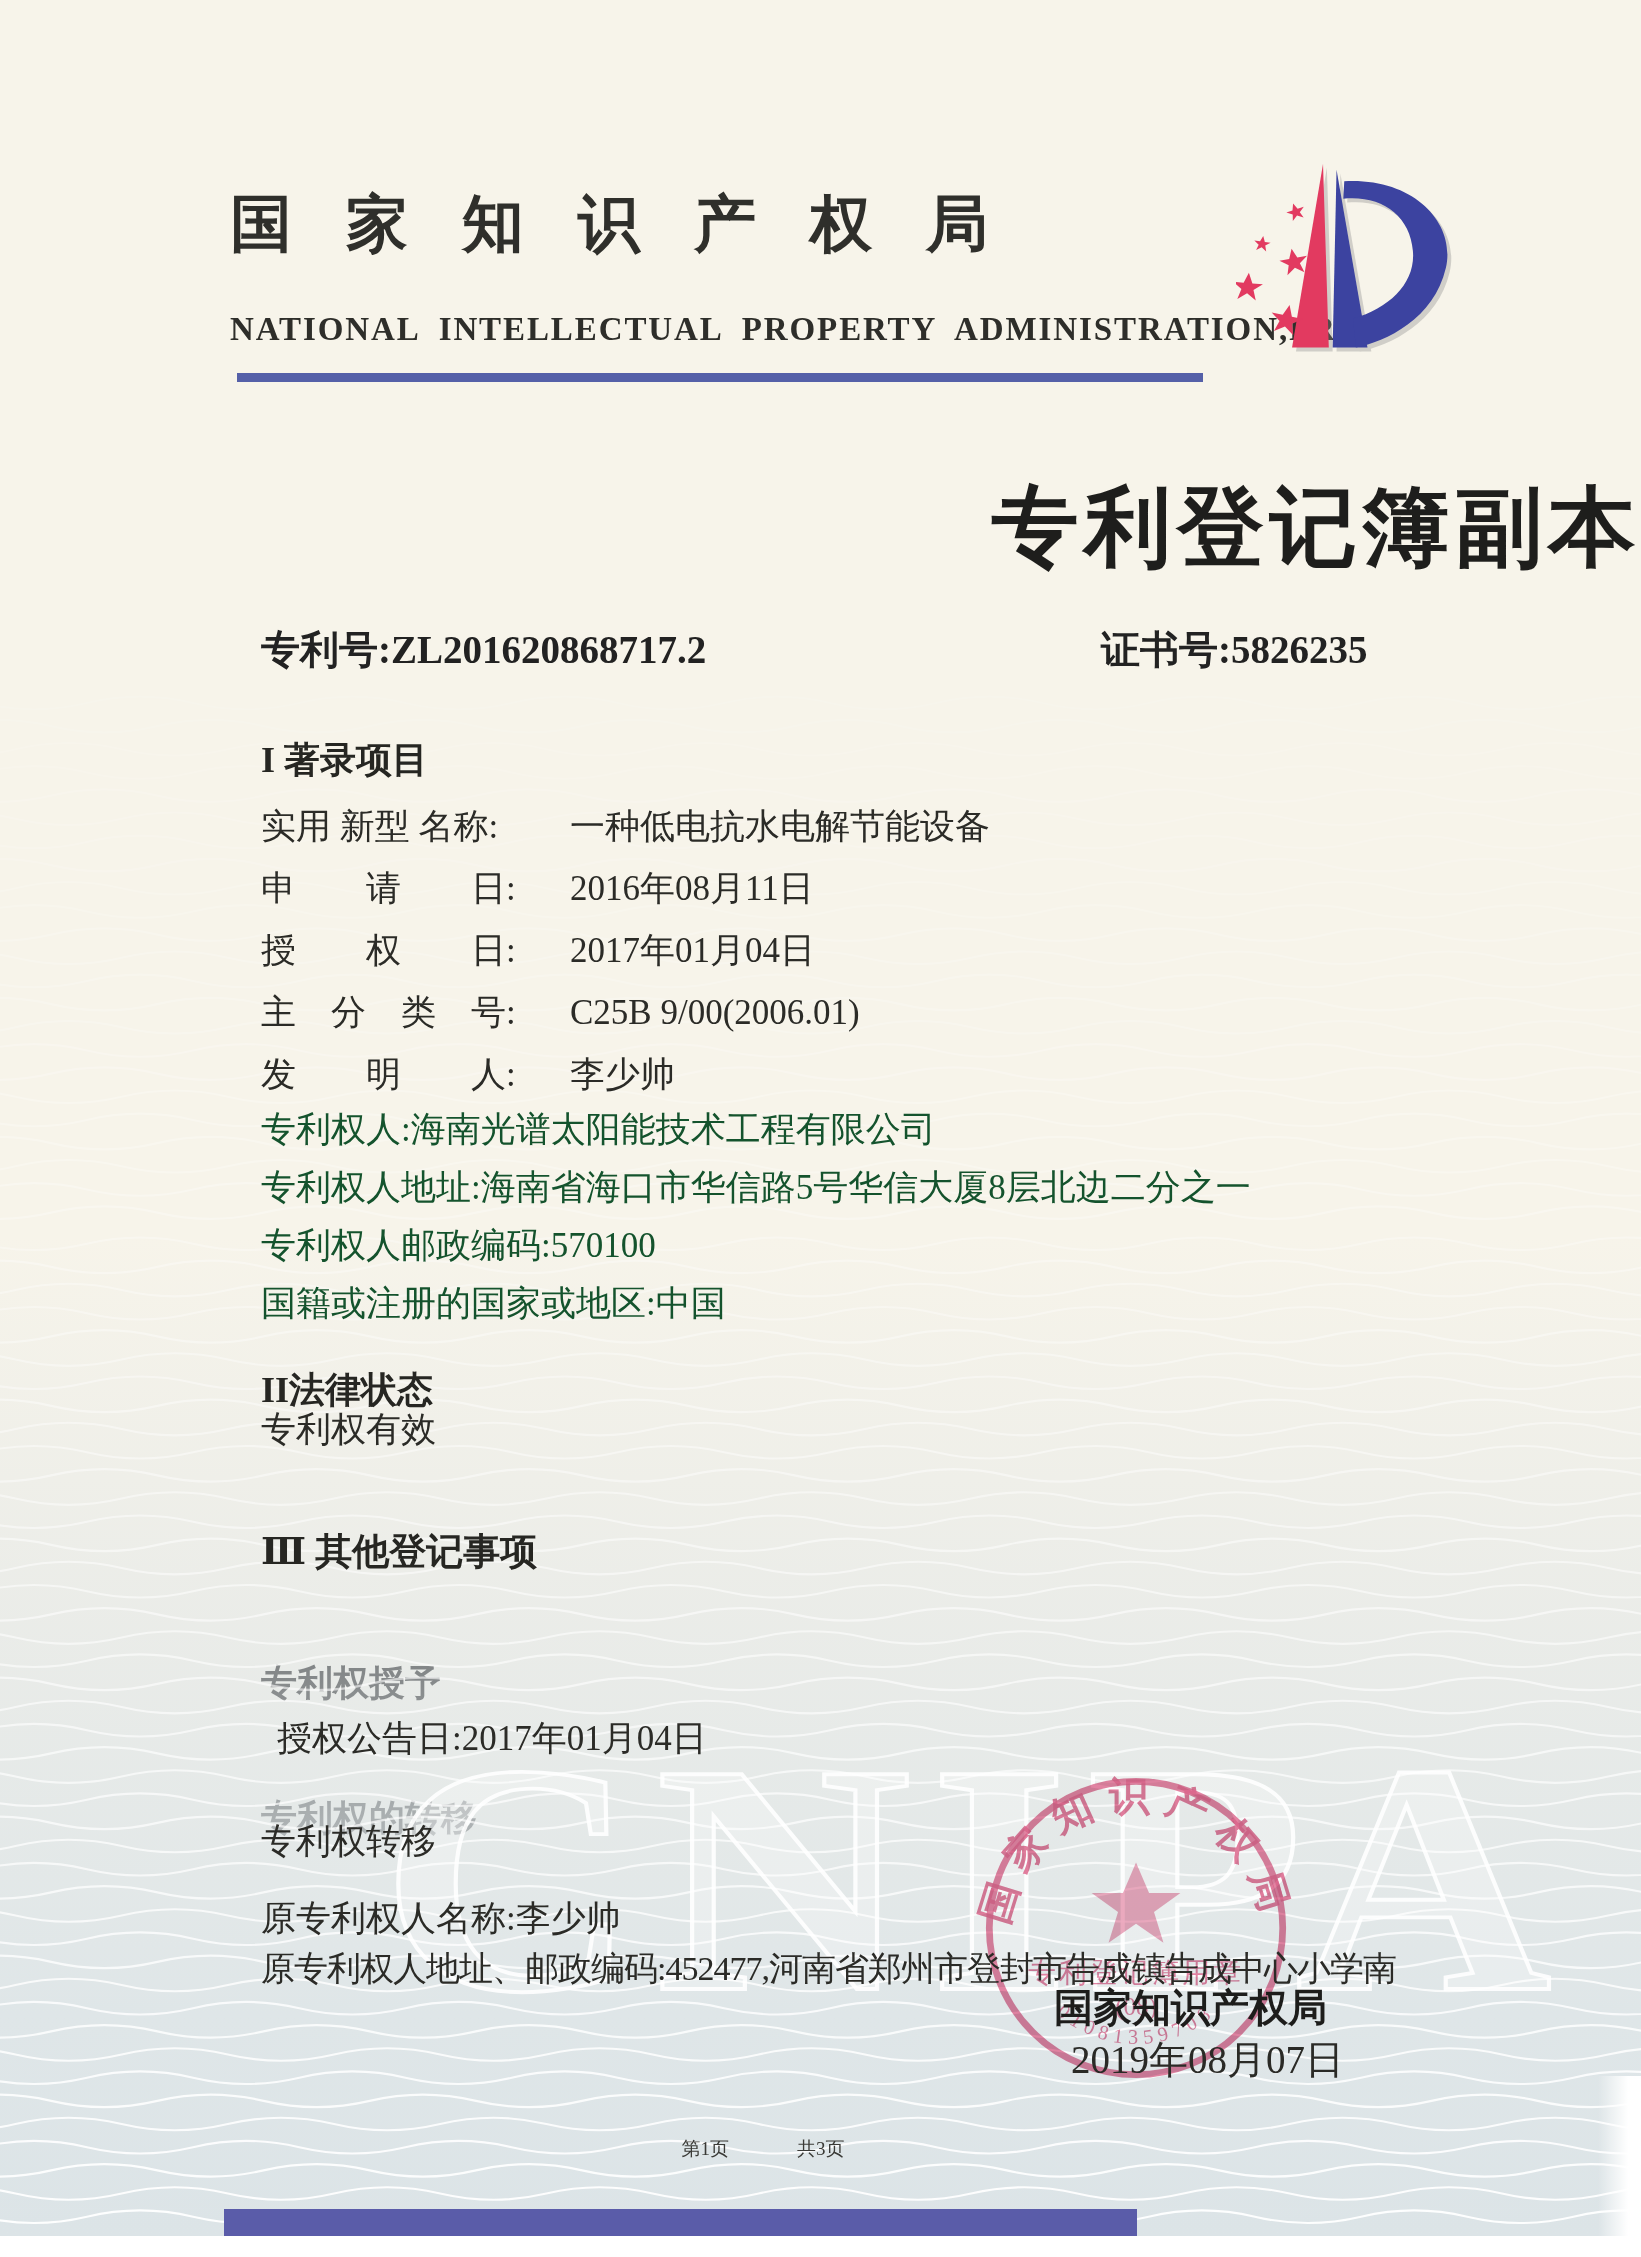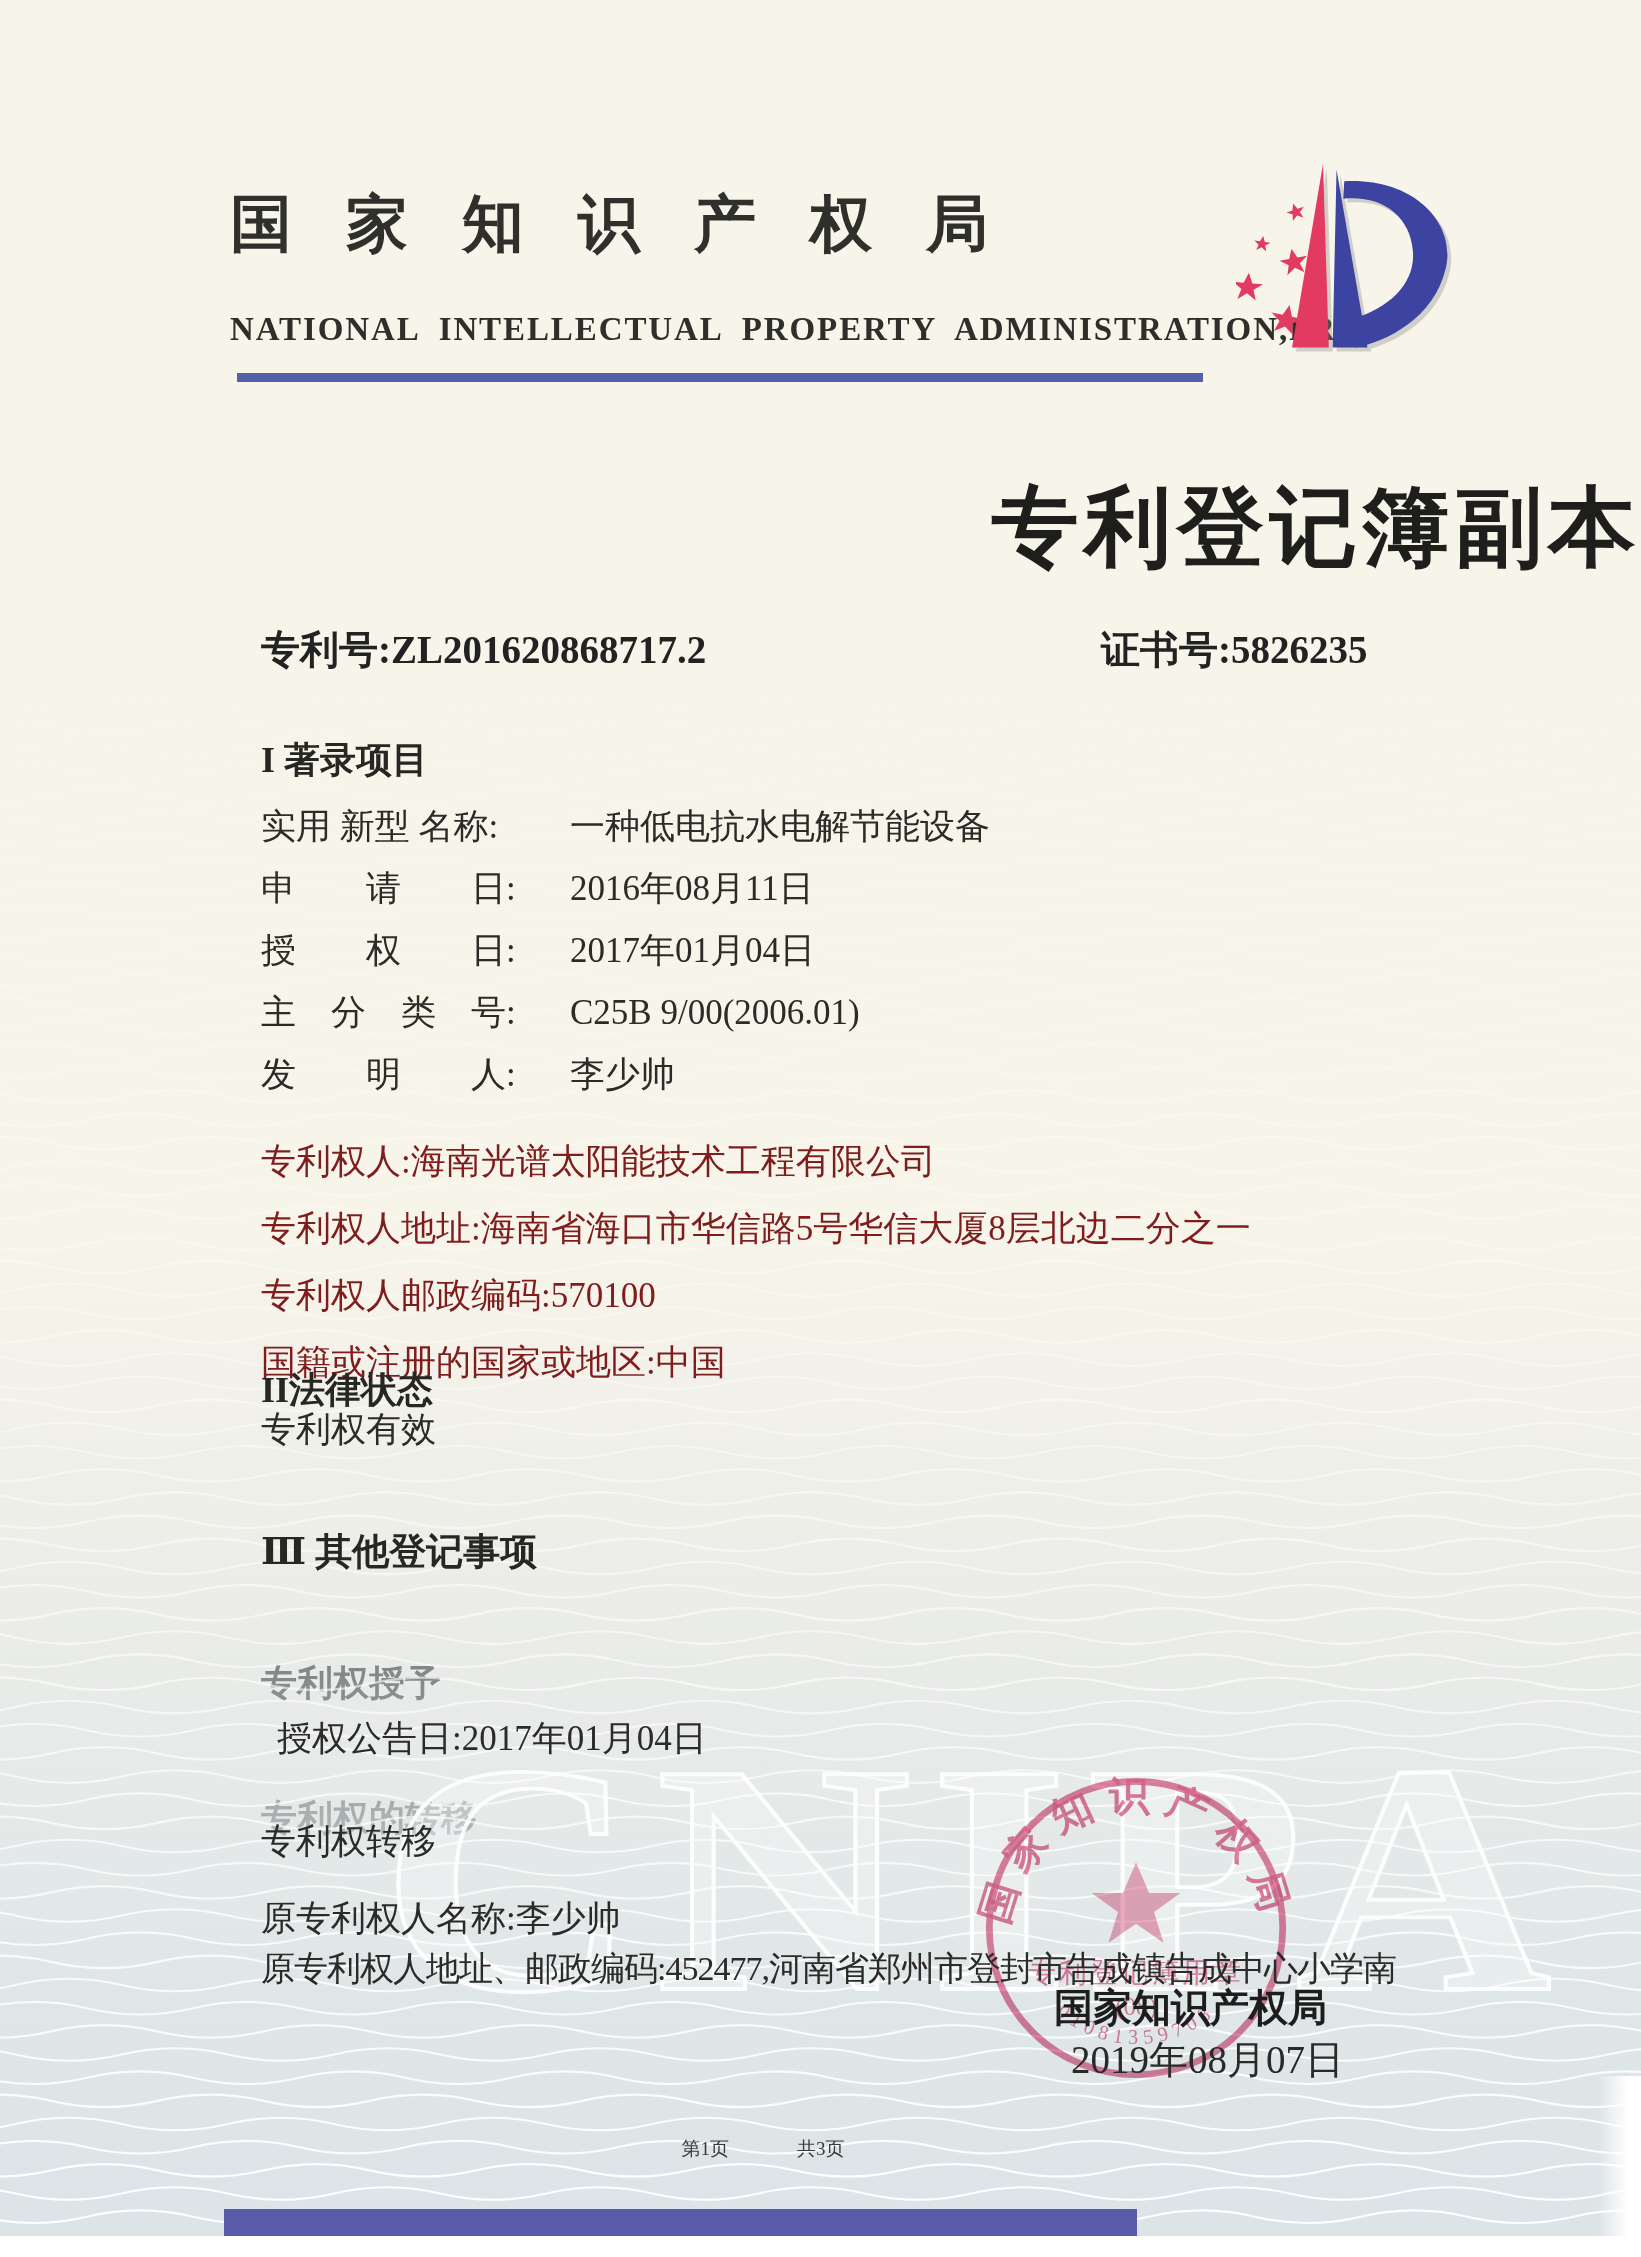--- a/index.html
+++ b/index.html
@@ -27,21 +27,21 @@
   .patent-no{position:absolute;left:261px;top:0;font-size:39px;font-weight:700;color:#222;}
   .cert-no{position:absolute;left:1101px;top:0;font-size:39px;font-weight:700;color:#222;}
   
   .sec-heading{font-size:36px;font-weight:700;color:#262622;white-space:nowrap;z-index:4;}
   .line{font-size:35px;color:#2b2b27;white-space:nowrap;z-index:4;}
   .s1-head{left:261px;top:736px;}
   .fields{left:261px;top:809px;z-index:4;}
   .field-row{display:flex;height:35px;line-height:35px;margin-bottom:27px;font-size:35px;color:#2b2b27;white-space:nowrap;}
   .field-label{width:309px;flex:0 0 309px;}
   .holder{left:261px;top:1112px;z-index:4;}
-  .holder div{height:35px;line-height:35px;margin-bottom:23px;font-size:35px;white-space:nowrap;color:#7f1d1d;margin-top:32px;}
+  .holder div{height:35px;line-height:35px;margin-bottom:23px;font-size:35px;white-space:nowrap;color:#14532d;}
   .s2-head{left:261px;top:1350px;margin-top:16px;}
   .s2-body{left:261px;top:1406px;}
   .s3-head{left:261px;top:1527px;font-size:37px;}
   .grant-head{left:261px;top:1659px;font-size:36px;font-weight:700;}
   .grant-line{left:261px;top:1715px;margin-left:16px;}
   .transfer-head{left:261px;top:1794px;font-size:36px;font-weight:700;}
   .t-line1{left:261px;top:1818px;}
   .t-line2{left:261px;top:1895px;}
   .t-line3{left:261px;top:1946px;font-size:34px;letter-spacing:-1px;}
   .signoff-agency{left:1054px;top:1981px;font-size:39px;font-weight:700;color:#1d1d1b;z-index:6;}

